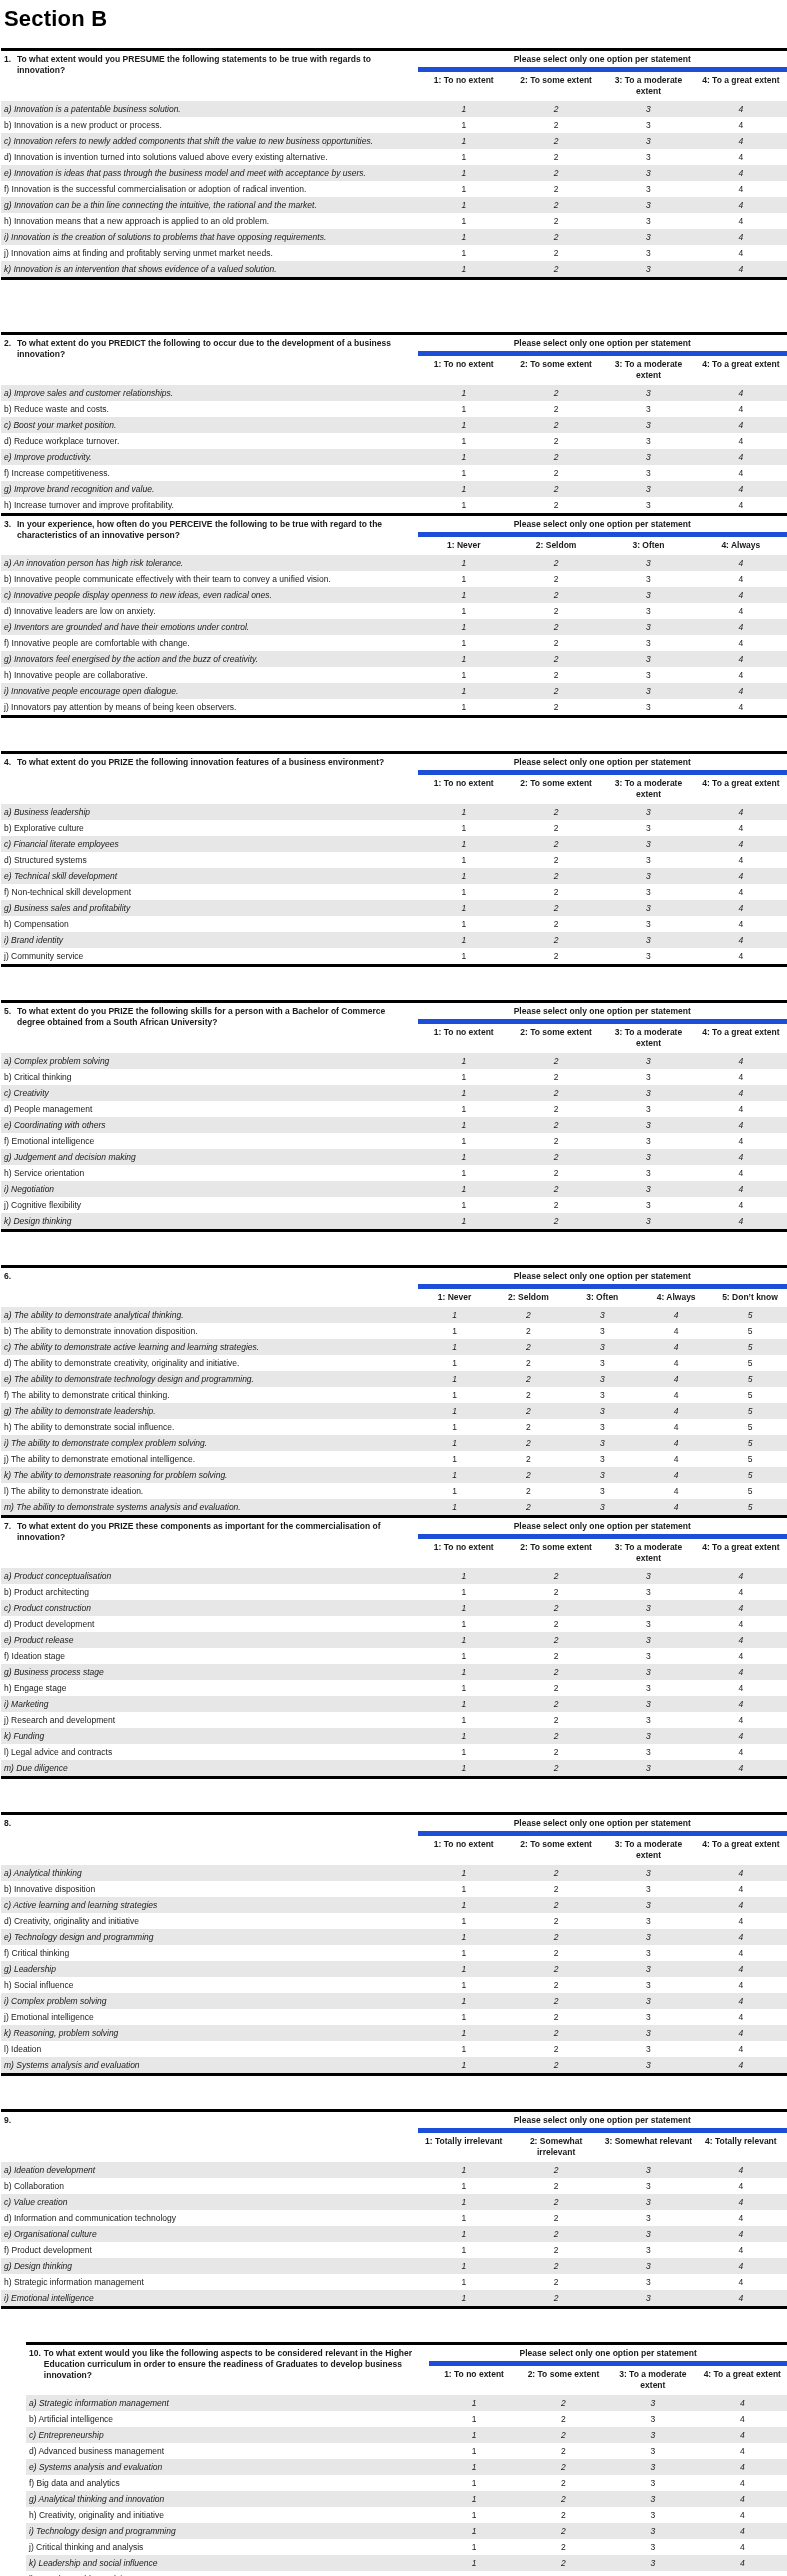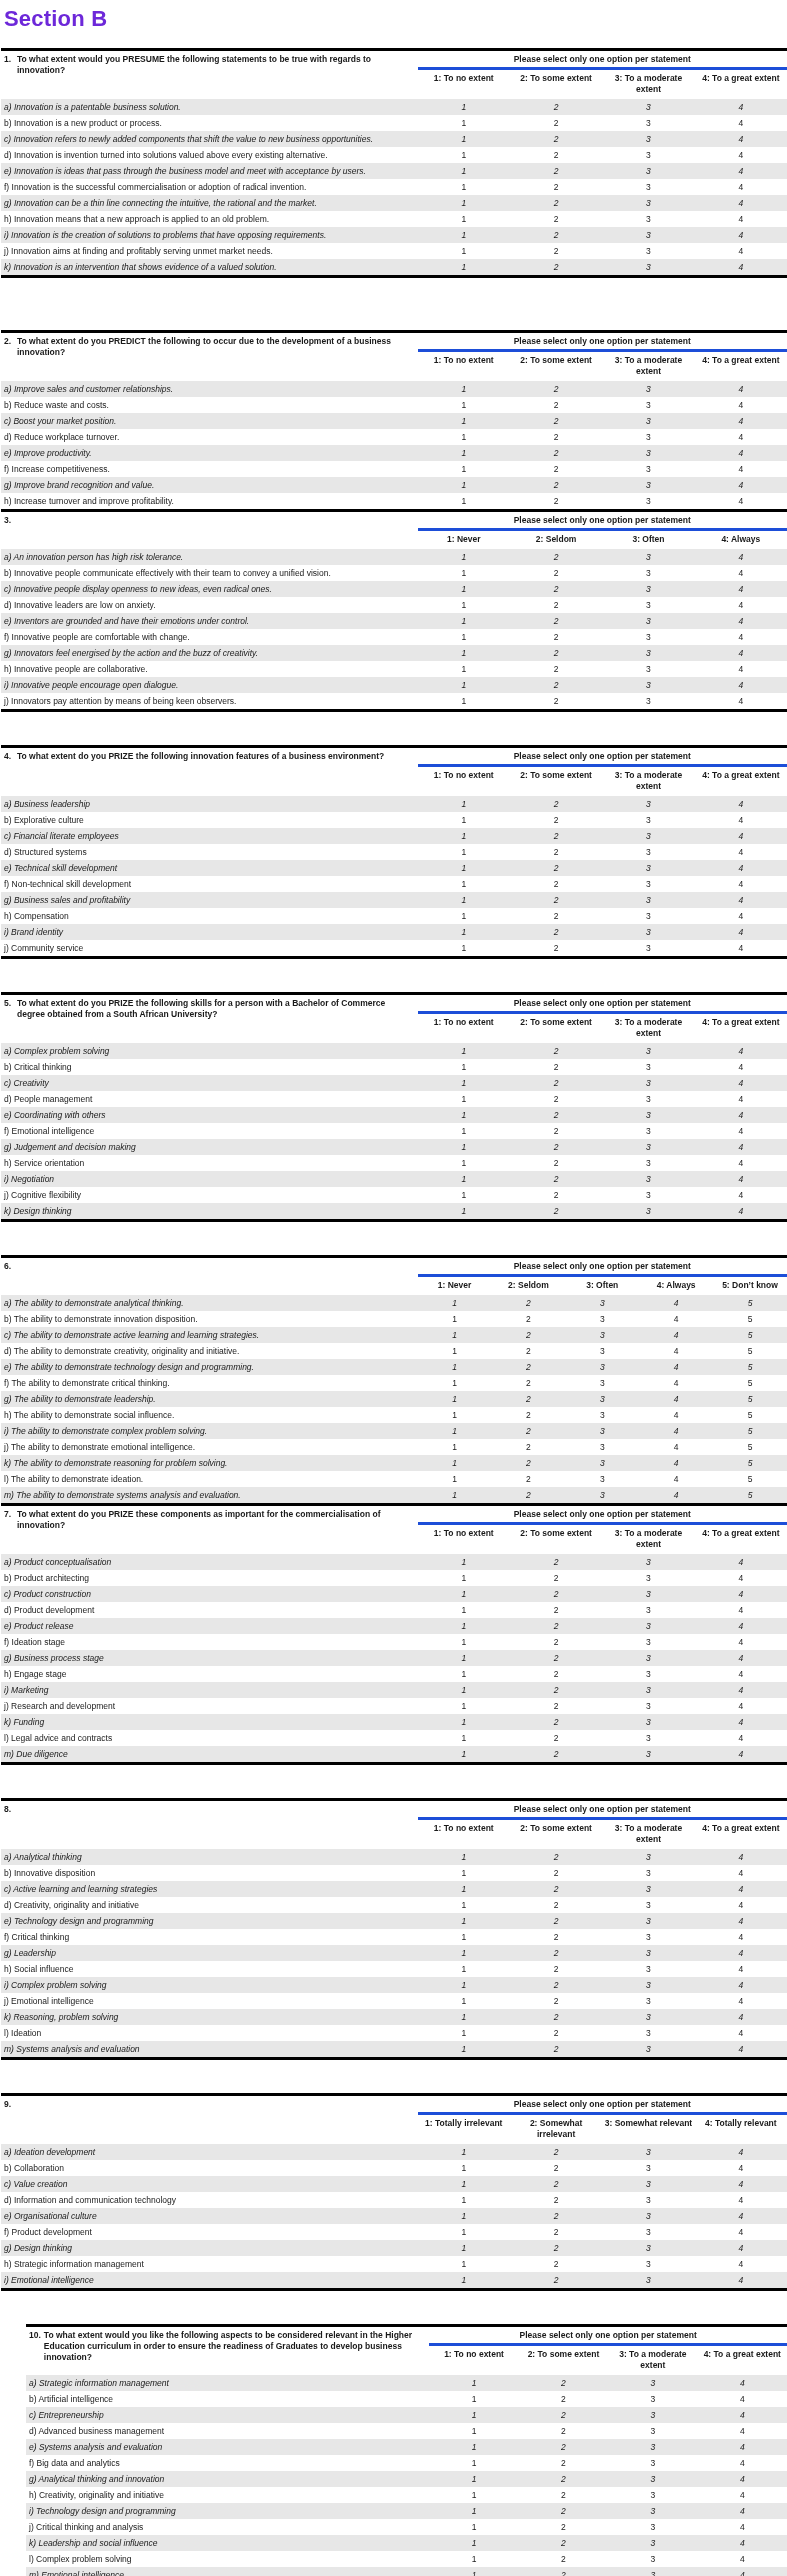--- a/index.html
+++ b/index.html
@@ -13,21 +13,21 @@
     width: 788px;
     box-sizing: border-box;
     padding: 4px 1px 6px 1px;
     font-size: 8.5px;
     line-height: 11px;
   }
   h1.title {
     font-size: 22px;
     line-height: 26px;
     font-weight: bold;
-    color: #6d28d9;
+    color: #000000;
     margin: 2px 0 16px 3px;
     letter-spacing: 0.2px;
   }
   .group { margin-bottom: 33px; }
   .group.gap-lg { margin-bottom: 52px; }
   .group:last-child { margin-bottom: 0; padding-left: 25px; }
 
   .qtable {
     border-top: 3px solid #000;
     border-bottom: 3px solid #000;
@@ -43,21 +43,21 @@
     display: flex;
   }
   .q-num { flex: none; margin-right: 3px; min-width: 10px; }
   .q-body { flex: 1; }
 
   .q-options { width: 47%; box-sizing: border-box; }
   .q-select {
     font-weight: bold;
     text-align: center;
     padding: 3px 0 2px 0;
-    border-bottom: 3px solid #1d4ed8;
+    border-bottom: 5px solid #1d4ed8;
   }
   .q-cols { display: flex; }
   .q-col {
     flex: 1;
     font-weight: bold;
     text-align: center;
     padding: 3px 1px 4px 1px;
   }
 
   .q-row { display: flex; }
@@ -286,20 +286,21 @@
               <span class="opt">2</span>
               <span class="opt">3</span>
               <span class="opt">4</span>
             </div>
           </div>
         </section>
         <section class="qtable joined">
           <div class="q-header">
             <div class="q-text">
               <span class="q-num">3.</span>
+              <span class="q-body">In your experience, how often do you PERCEIVE the following to be true with regard to the characteristics of an innovative person?</span>
             </div>
             <div class="q-options">
               <div class="q-select">Please select only one option per statement</div>
               <div class="q-cols">
                 <div class="q-col">1: Never</div>
                 <div class="q-col">2: Seldom</div>
                 <div class="q-col">3: Often</div>
                 <div class="q-col">4: Always</div>
               </div>
             </div>

